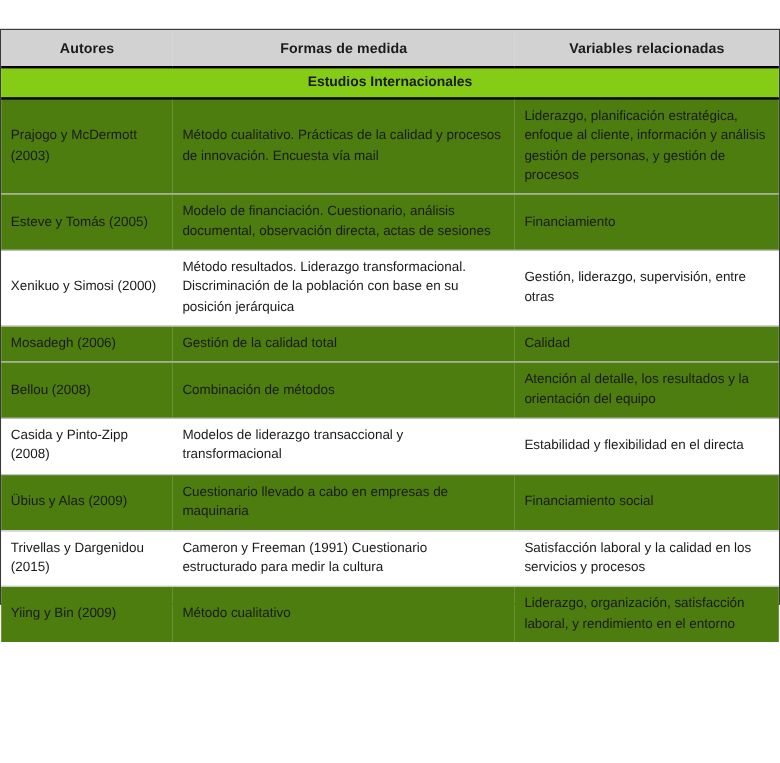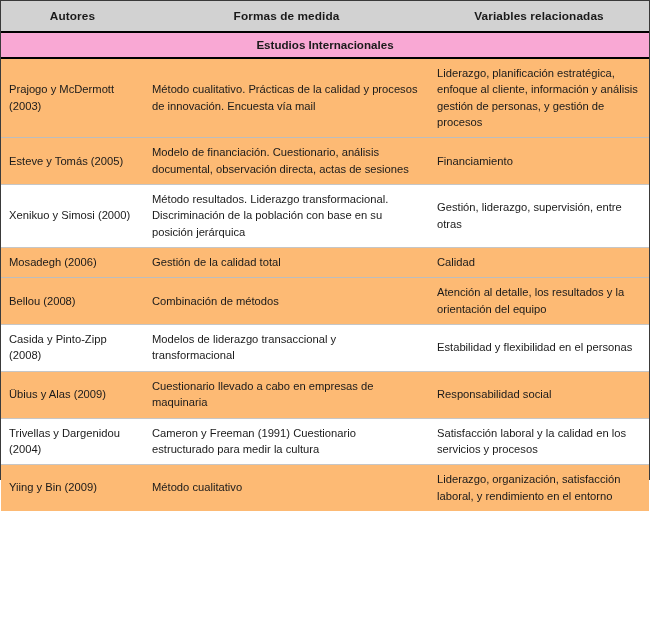--- a/index.html
+++ b/index.html
@@ -13,20 +13,21 @@
     font-family: "Liberation Sans", sans-serif;
     color: #1a1a1a;
     overflow: hidden;
   }
   .table-wrap {
     width: 650px;
     height: 480px;
     box-sizing: border-box;
     border: 1px solid #3a3a3a;
     background: #ffffff;
+    margin-top: 24px;
   }
   table.summary {
     width: 648px;
     border-collapse: collapse;
     table-layout: fixed;
     font-size: 11.2px;
   }
   col.c-autores   { width: 143px; }
   col.c-formas    { width: 285px; }
   col.c-variables { width: 220px; }
@@ -41,21 +42,21 @@
     border: none;
     vertical-align: middle;
     letter-spacing: 0.1px;
   }
   tr.header-row {
     border-bottom: 2px solid #000000;
   }
 
   
   tr.section-row td {
-    background: #f9a8d4;
+    background: #84cc16;
     font-weight: bold;
     font-size: 11.6px;
     text-align: center;
     padding: 5px 6px 6px 6px;
     border-top: 2px solid #000000;
     border-bottom: 2px solid #000000;
     vertical-align: middle;
   }
 
   
@@ -63,21 +64,21 @@
     padding: 6px 8px 7px 8px;
     vertical-align: middle;
     line-height: 1.46;
     border: none;
     word-wrap: break-word;
   }
   tr.data-row td.col-autores   { text-align: left; }
   tr.data-row td.col-formas    { text-align: left; }
   tr.data-row td.col-variables { text-align: left; }
 
-  tr.shade-gray  td { background: #fdba74; }
+  tr.shade-gray  td { background: #4d7c0f; }
   tr.shade-white td { background: #ffffff; }
 
   
   tr.data-row + tr.data-row td { border-top: 1px solid #bdbdbd; }
   tr.data-row.shade-gray + tr.data-row.shade-white td,
   tr.data-row.shade-white + tr.data-row.shade-gray td { border-top: 1px solid #c6c6c6; }
 </style>
 </head>
 <body>
 
@@ -121,29 +122,29 @@
           <td class="col-variables">Calidad</td>
         </tr>
         <tr class="data-row shade-gray">
           <td class="col-autores">Bellou (2008)</td>
           <td class="col-formas">Combinación de métodos</td>
           <td class="col-variables">Atención al detalle, los resultados y la orientación del equipo</td>
         </tr>
         <tr class="data-row shade-white">
           <td class="col-autores">Casida y Pinto-Zipp (2008)</td>
           <td class="col-formas">Modelos de liderazgo transaccional y transformacional</td>
-          <td class="col-variables">Estabilidad y flexibilidad en el personas</td>
+          <td class="col-variables">Estabilidad y flexibilidad en el directa</td>
         </tr>
         <tr class="data-row shade-gray">
           <td class="col-autores">Übius y Alas (2009)</td>
           <td class="col-formas">Cuestionario llevado a cabo en empresas de maquinaria</td>
-          <td class="col-variables">Responsabilidad social</td>
+          <td class="col-variables">Financiamiento social</td>
         </tr>
         <tr class="data-row shade-white">
-          <td class="col-autores">Trivellas y Dargenidou (2004)</td>
+          <td class="col-autores">Trivellas y Dargenidou (2015)</td>
           <td class="col-formas">Cameron y Freeman (1991) Cuestionario estructurado para medir la cultura</td>
           <td class="col-variables">Satisfacción laboral y la calidad en los servicios y procesos</td>
         </tr>
         <tr class="data-row shade-gray">
           <td class="col-autores">Yiing y Bin (2009)</td>
           <td class="col-formas">Método cualitativo</td>
           <td class="col-variables">Liderazgo, organización, satisfacción laboral, y rendimiento en el entorno</td>
         </tr>
       </tbody>
   </table>

